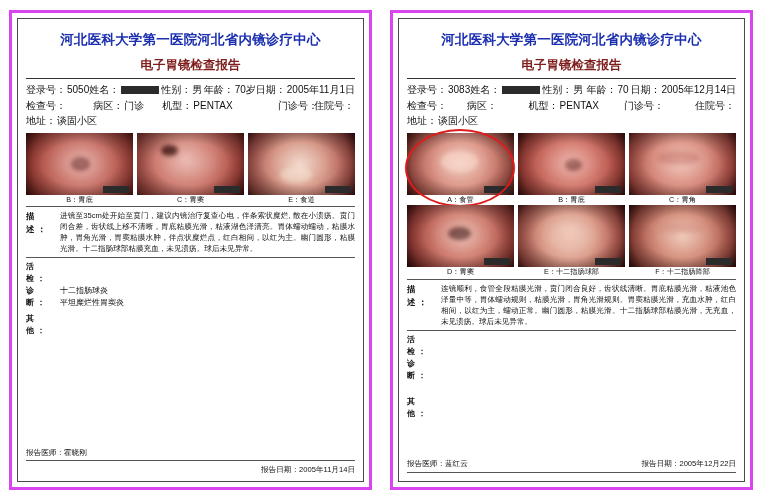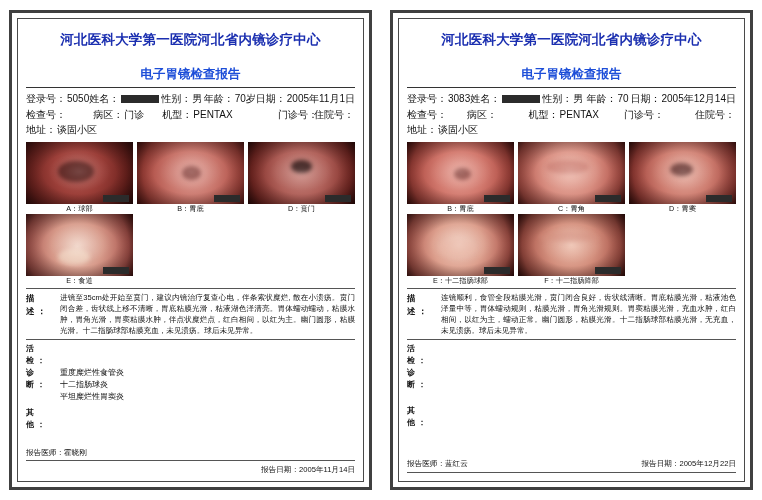--- a/index.html
+++ b/index.html
@@ -27,21 +27,21 @@
     width: 381px;
     height: 500px;
     box-sizing: border-box;
     padding: 10px 9px 10px 9px;
   }
   .report {
     position: relative;
     width: 100%;
     height: 100%;
     box-sizing: border-box;
-    border: 3px solid #404040;
+    border: 3px solid #d946ef;
     background: #ffffff;
     padding: 5px;
   }
   .report-inner {
     position: relative;
     width: 100%;
     height: 100%;
     box-sizing: border-box;
     border: 1px solid #4a4a4a;
     background: #ffffff;
@@ -53,25 +53,25 @@
     margin-bottom: 4px;
   }
   .title-main {
     color: #1b2fb0;
     font-weight: bold;
     font-size: 13.5px;
     letter-spacing: 0.2px;
     line-height: 1.3;
   }
   .title-sub {
-    color: #1d4ed8;
+    color: #7f1d1d;
     font-weight: bold;
     font-size: 12.5px;
     line-height: 1.4;
-    margin-top: 17px;
+    margin-top: 8px;
   }
   .hr-thick {
     border: none;
     border-top: 1.5px solid #333;
     margin: 4px 0 3px 0;
   }
   .hr-thin {
     border: none;
     border-top: 1px solid #555;
     margin: 3px 0 3px 0;
@@ -275,47 +275,39 @@
           <div class="meta-row">
             <span class="meta-cell">
               <span class="meta-label">地址：</span>
               <span class="meta-val">谈固小区</span>
             </span>
           </div>
         </div>
 
         <div class="img-grid">
 
-          <div class="img-cell">
-            <div class="endo-img" style="background:radial-gradient(circle at 48% 45%, #b8635c 0%, #9c3f39 38%, #6e221e 75%, #3a0d0b 100%);">
-              <div class="blot" style="left:30%;top:32%;width:34%;height:34%;background:rgba(60,12,10,0.75);"></div>
-              <div class="vignette"></div>
-              <div class="redacted" style="position:absolute;right:2px;bottom:2px;width:26px;height:7px"></div>
-            </div>
-            <div class="img-caption">A：球部</div>
-          </div>
 
           <div class="img-cell">
             <div class="endo-img" style="background:radial-gradient(circle at 52% 50%, #e4a79e 0%, #c9766c 40%, #a8443c 78%, #5c1612 100%);">
               <div class="blot" style="left:42%;top:40%;width:18%;height:22%;background:rgba(90,20,16,0.6);"></div>
               <div class="vignette"></div>
               <div class="redacted" style="position:absolute;right:2px;bottom:2px;width:26px;height:7px"></div>
             </div>
             <div class="img-caption">B：胃底</div>
           </div>
 
-
-          <div class="img-cell">
-            <div class="endo-img" style="background:radial-gradient(circle at 50% 48%, #cc8c84 0%, #b0615a 40%, #7d2a25 80%, #3a0c0a 100%);">
-              <div class="blot" style="left:40%;top:30%;width:20%;height:20%;background:rgba(30,6,5,0.85);"></div>
-              <div class="vignette"></div>
-              <div class="redacted" style="position:absolute;right:2px;bottom:2px;width:26px;height:7px"></div>
-            </div>
-            <div class="img-caption">D：贲门</div>
-          </div>
+          <div class="img-cell">
+            <div class="endo-img" style="background:radial-gradient(circle at 45% 42%, #e8b0a6 0%, #cf7f74 42%, #a9453d 80%, #4f120f 100%);">
+              <div class="blot" style="left:22%;top:20%;width:16%;height:18%;background:rgba(50,10,8,0.75);"></div>
+              <div class="vignette"></div>
+              <div class="redacted" style="position:absolute;right:2px;bottom:2px;width:26px;height:7px"></div>
+            </div>
+            <div class="img-caption">C：胃窦</div>
+          </div>
+
 
           <div class="img-cell">
             <div class="endo-img" style="background:radial-gradient(circle at 48% 52%, #f0d2c4 0%, #d79a8a 40%, #a7514a 80%, #4a110f 100%);">
               <div class="blot" style="left:30%;top:55%;width:30%;height:26%;background:rgba(245,225,205,0.55);"></div>
               <div class="vignette"></div>
               <div class="redacted" style="position:absolute;right:2px;bottom:2px;width:26px;height:7px"></div>
             </div>
             <div class="img-caption">E：食道</div>
           </div>
 
@@ -332,21 +324,20 @@
         <hr class="hr-thin">
 
         <div class="field-rows">
           <div class="field-row">
             <div class="field-label">活 检：</div>
             <div class="field-value"></div>
           </div>
           <div class="field-row">
             <div class="field-label">诊 断：</div>
             <div class="field-value">
-              <div>重度糜烂性食管炎</div>
               <div>十二指肠球炎</div>
               <div>平坦糜烂性胃窦炎</div>
             </div>
           </div>
           <div class="field-row" style="margin-top:4px">
             <div class="field-label">其 他：</div>
           </div>
         </div>
 
         <div class="bottom-abs">
@@ -425,20 +416,29 @@
           <div class="meta-row">
             <span class="meta-cell">
               <span class="meta-label">地址：</span>
               <span class="meta-val">谈固小区</span>
             </span>
           </div>
         </div>
 
         <div class="img-grid">
 
+          <div class="img-cell">
+            <div class="endo-img" style="background:radial-gradient(circle at 50% 48%, #f0c4b8 0%, #dd9a8c 38%, #b25b50 78%, #5d1711 100%);">
+              <div class="blot" style="left:32%;top:30%;width:34%;height:34%;background:rgba(245,205,190,0.8);"></div>
+              <div class="vignette"></div>
+              <div class="redacted" style="position:absolute;right:2px;bottom:2px;width:26px;height:7px"></div>
+            </div>
+            <div class="circle-mark" style="left:-2px;top:-4px;width:106px;height:74px;"></div>
+            <div class="img-caption">A：食管</div>
+          </div>
 
           <div class="img-cell">
             <div class="endo-img" style="background:radial-gradient(circle at 50% 50%, #eaa99e 0%, #d2796e 40%, #a8443c 80%, #51120f 100%);">
               <div class="blot" style="left:44%;top:42%;width:16%;height:20%;background:rgba(90,20,16,0.6);"></div>
               <div class="vignette"></div>
               <div class="redacted" style="position:absolute;right:2px;bottom:2px;width:26px;height:7px"></div>
             </div>
             <div class="img-caption">B：胃底</div>
           </div>
 

